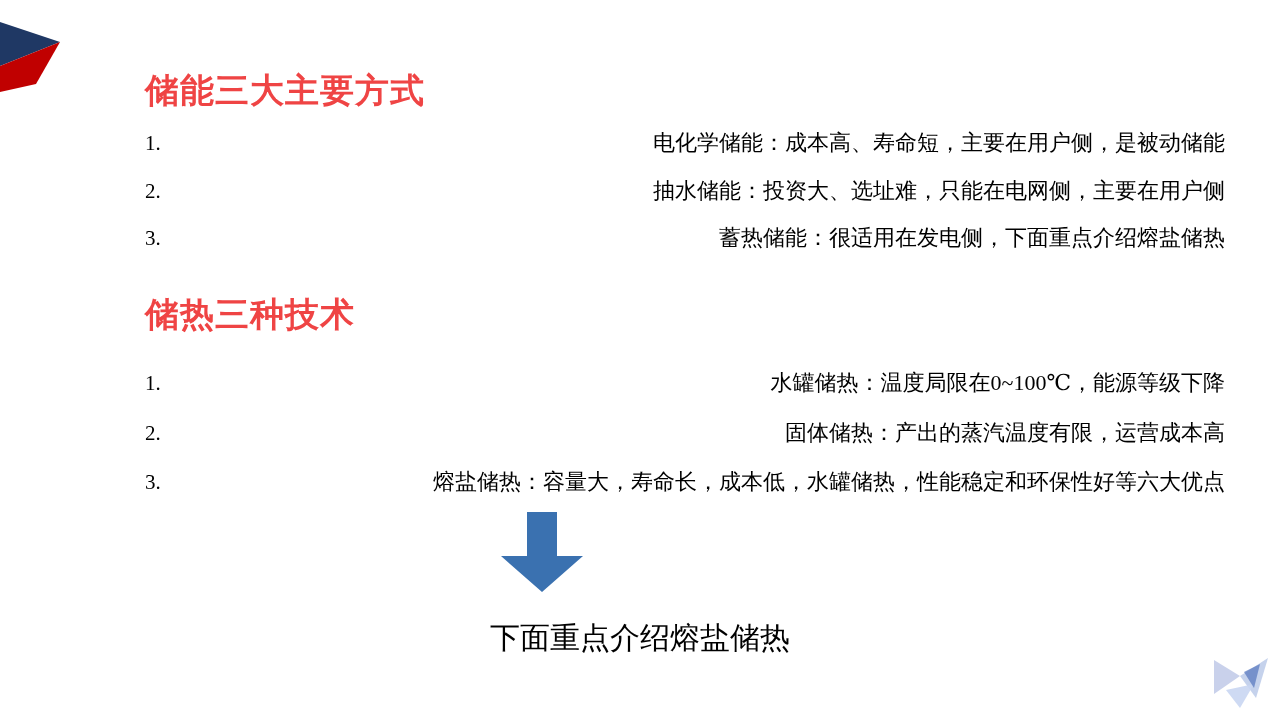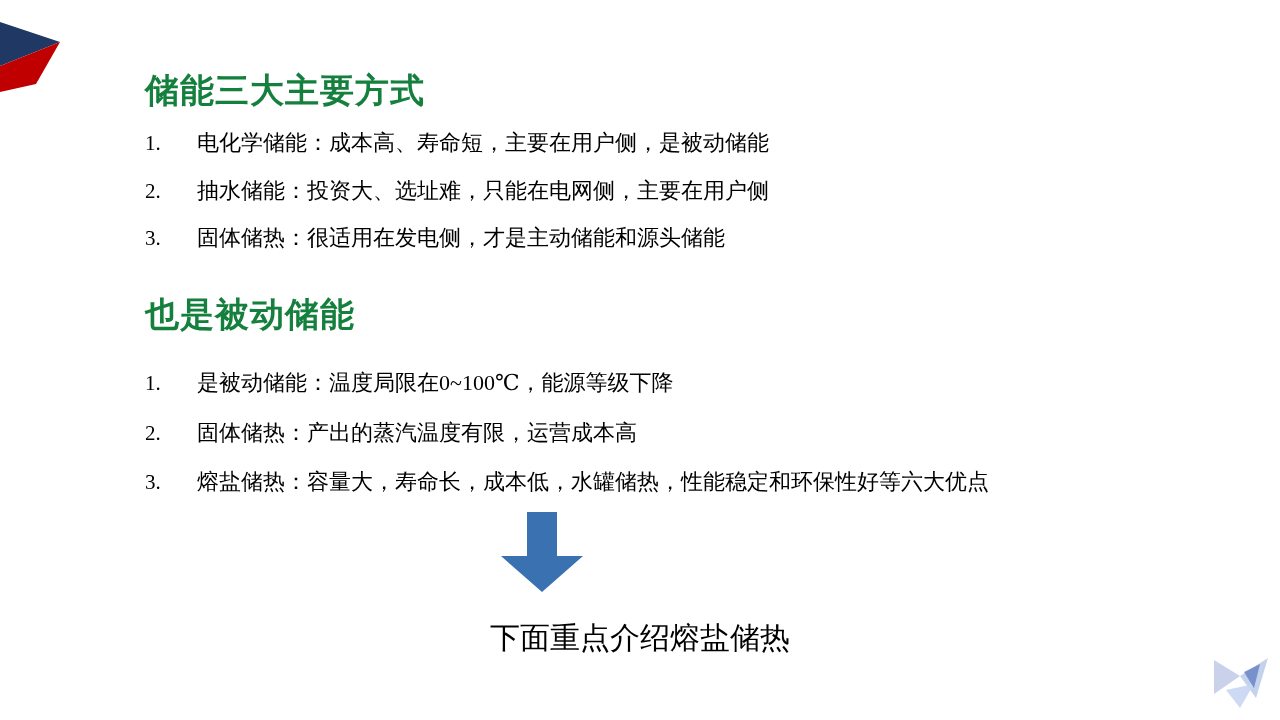--- a/index.html
+++ b/index.html
@@ -36,21 +36,21 @@
 
   
   .slide {
     position: absolute;
     inset: 0;
   }
 
   .heading {
     position: absolute;
     left: 145px;
-    color: #15803d;
+    color: #ef4444;
     font-family: "DejaVu Sans", "Liberation Sans", sans-serif;
     font-weight: bold;
     font-size: 34px;
     letter-spacing: 1px;
     white-space: nowrap;
   }
   #heading-1 { top: 68px; }
   #heading-2 { top: 292px; }
 
   .list {
@@ -72,20 +72,21 @@
   }
   #list-2 .list-item { margin-bottom: 20px; }
 
   .list-num {
     width: 52px;
     flex: 0 0 52px;
     font-size: 21px;
   }
   .list-text {
     flex: 1 1 auto;
+    text-align: right;
   }
 
   
   .arrow-wrap {
     position: absolute;
     left: 497px;
     top: 512px;
     width: 90px;
     height: 82px;
   }
@@ -128,30 +129,30 @@
     <div class="list-item">
       <span class="list-num">1.</span>
       <span class="list-text">电化学储能：成本高、寿命短，主要在用户侧，是被动储能</span>
     </div>
     <div class="list-item">
       <span class="list-num">2.</span>
       <span class="list-text">抽水储能：投资大、选址难，只能在电网侧，主要在用户侧</span>
     </div>
     <div class="list-item">
       <span class="list-num">3.</span>
-      <span class="list-text">固体储热：很适用在发电侧，才是主动储能和源头储能</span>
+      <span class="list-text">蓄热储能：很适用在发电侧，下面重点介绍熔盐储热</span>
     </div>
   </div>
 
-  <div class="heading" id="heading-2">也是被动储能</div>
+  <div class="heading" id="heading-2">储热三种技术</div>
 
   <div class="list" id="list-2">
     <div class="list-item">
       <span class="list-num">1.</span>
-      <span class="list-text">是被动储能：温度局限在0~100℃，能源等级下降</span>
+      <span class="list-text">水罐储热：温度局限在0~100℃，能源等级下降</span>
     </div>
     <div class="list-item">
       <span class="list-num">2.</span>
       <span class="list-text">固体储热：产出的蒸汽温度有限，运营成本高</span>
     </div>
     <div class="list-item">
       <span class="list-num">3.</span>
       <span class="list-text">熔盐储热：容量大，寿命长，成本低，水罐储热，性能稳定和环保性好等六大优点</span>
     </div>
   </div>

